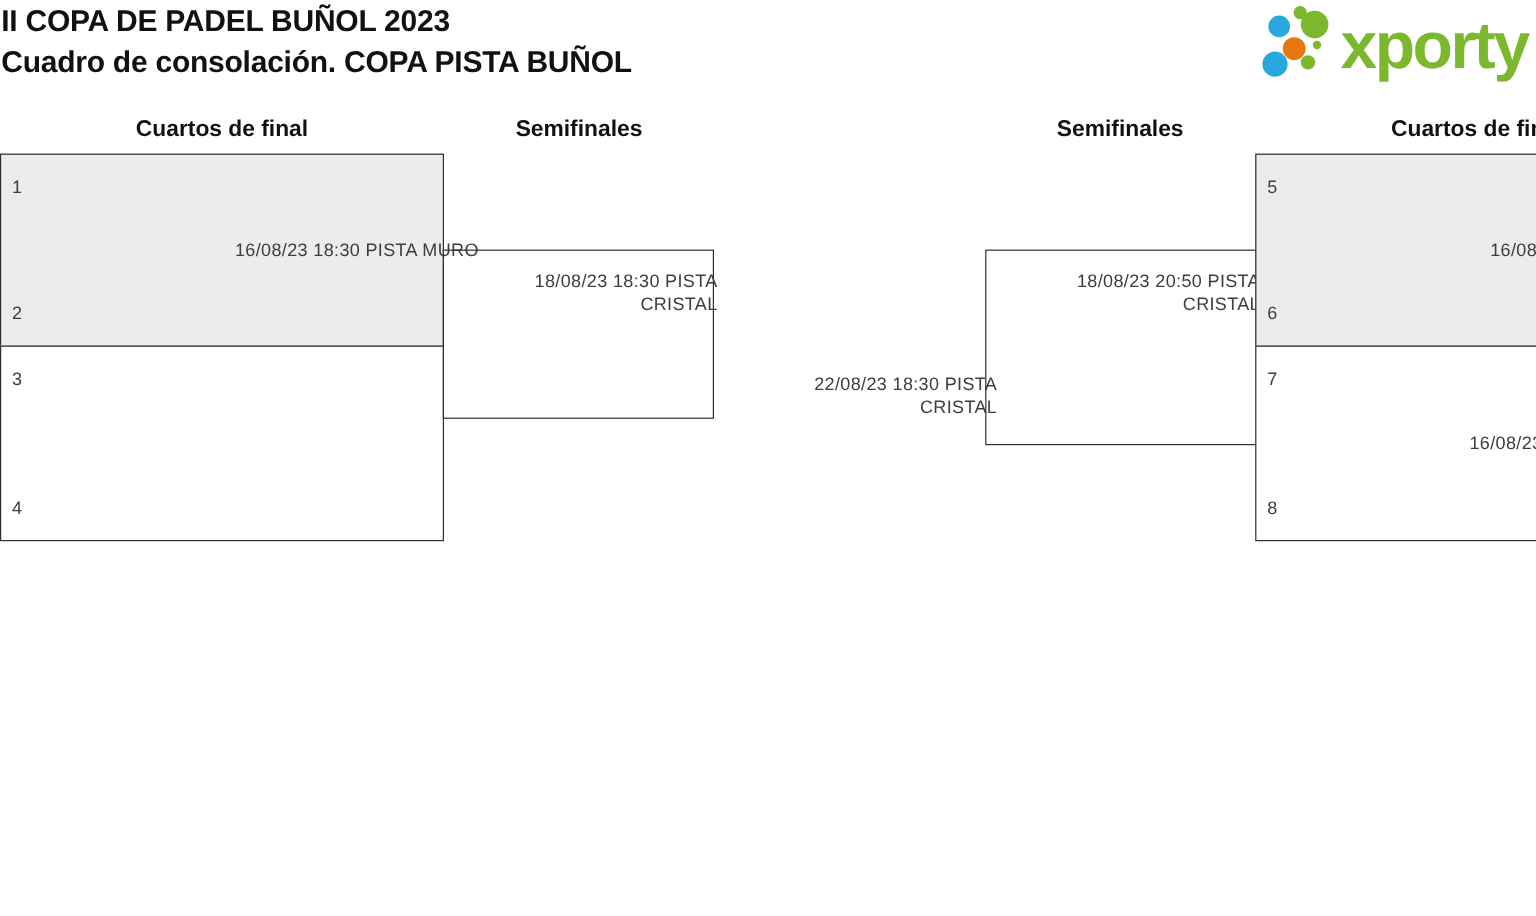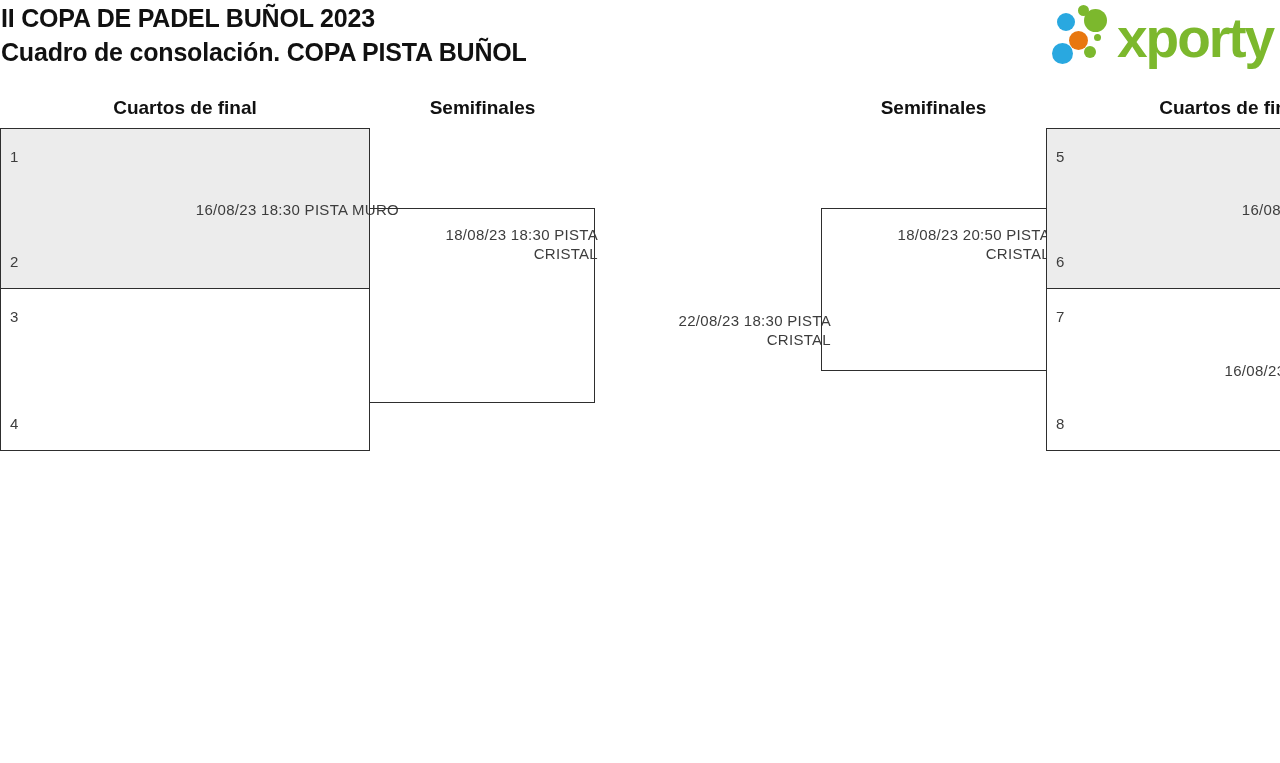--- a/index.html
+++ b/index.html
@@ -57,21 +57,21 @@
   .rh-5{left:1046px;width:370px;}
   
   .box{
     position:absolute;
     border:1px solid var(--box-border);
     background:#ffffff;
   }
   .box.shaded{background:var(--box-shaded);}
   .qf-lt{left:0;    top:128px;width:370px;height:161px;}
   .qf-lb{left:0;    top:288px;width:370px;height:163px;}
-  .sf-l {left:369px;top:208px;width:226px;height:195px;background:transparent;}
+  .sf-l {left:369px;top:208px;width:226px;height:141px;background:transparent;}
   .sf-r {left:821px;top:208px;width:226px;height:163px;background:transparent;}
   .qf-rt{left:1046px;top:128px;width:370px;height:161px;}
   .qf-rb{left:1046px;top:288px;width:370px;height:163px;}
   .seed{
     position:absolute;left:9px;
     font-size:15px;color:var(--match-ink);line-height:16px;
   }
   .seed-top{top:20px;}
   .seed-bottom{bottom:18px;}
   .schedule{

